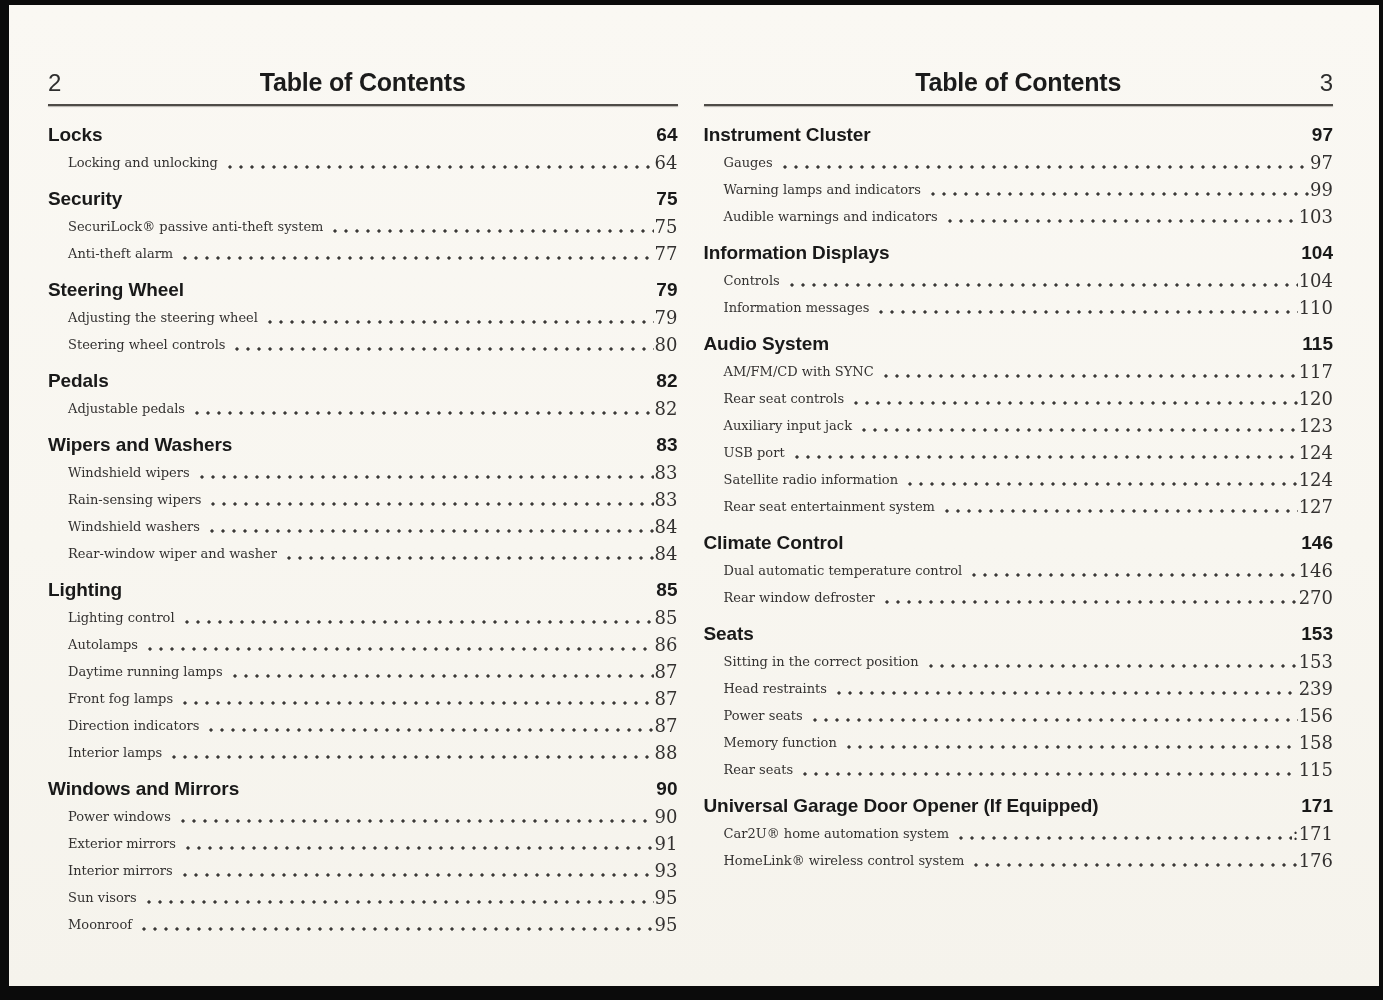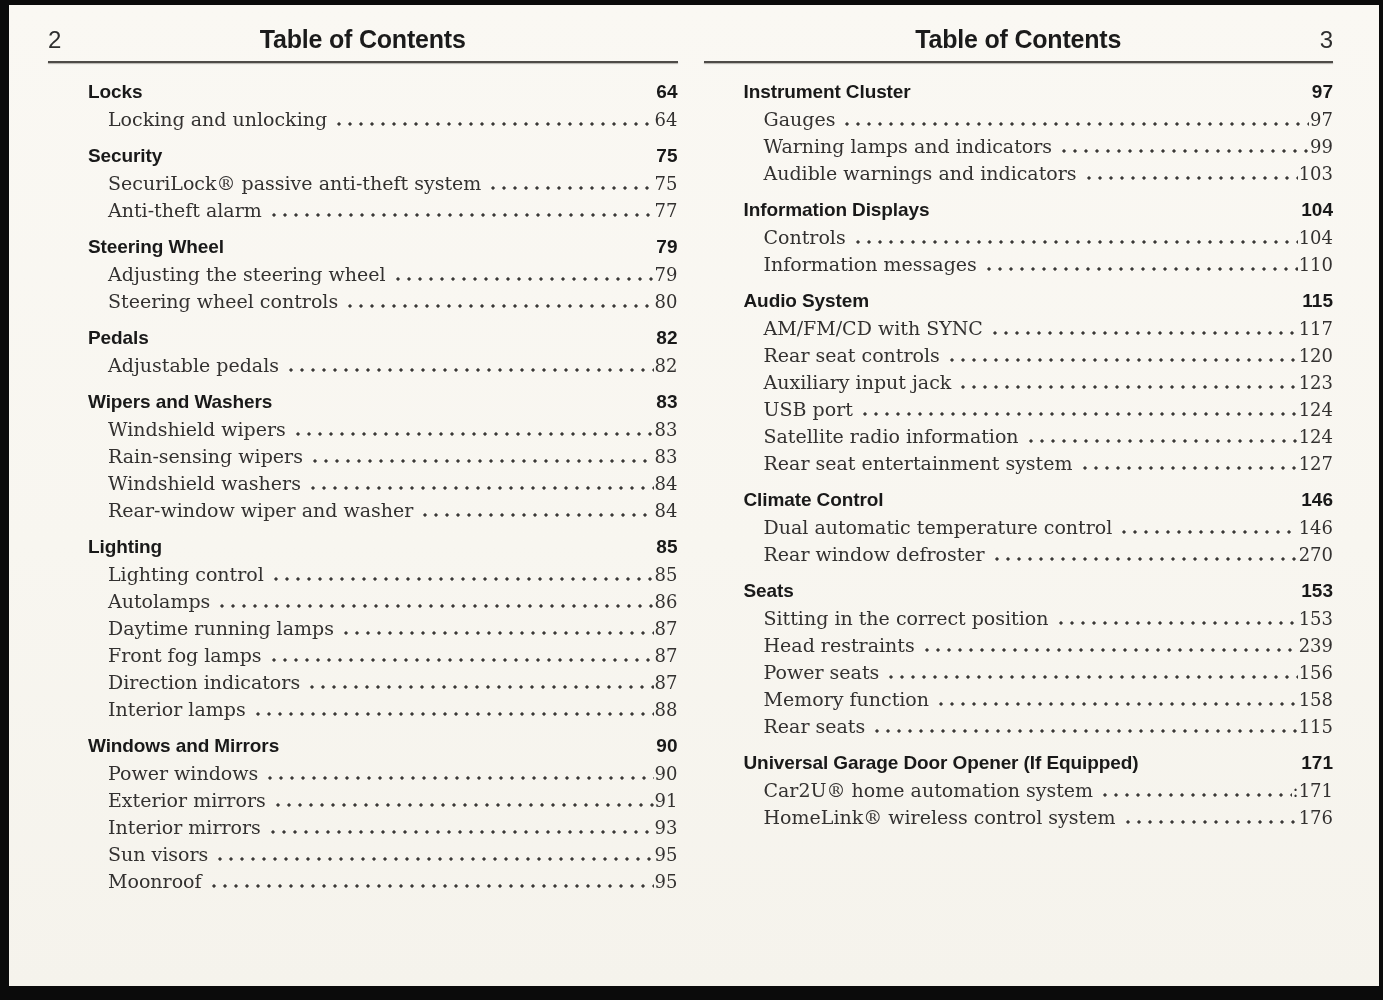--- a/index.html
+++ b/index.html
@@ -43,28 +43,29 @@
   .folio-left  { text-align: left;  grid-column: 1; }
   .folio-right { text-align: right; grid-column: 3; }
   .toc-title {
     grid-column: 2;
     text-align: center;
     font-size: 25px;
     font-weight: 700;
     color: #1b1b1b;
     letter-spacing: -0.2px;
     font-family: "Liberation Sans", sans-serif;
+    margin-top: 43px;
   }
   .rule {
     margin-top: 7px;
     border-bottom: 2px solid #4e4b47;
     box-shadow: 0 1px 1px rgba(60,55,50,0.35);
   }
   .toc { padding-top: 12px; }
-  .toc-section { margin-top: 8px; margin-left: 40px; }
+  .toc-section { margin-top: 8px; }
   .toc-section:first-child { margin-top: 2px; }
   .section-row {
     display: flex;
     justify-content: space-between;
     align-items: baseline;
     line-height: 29px;
   }
   .section-title {
     font-size: 19px;
     font-weight: 700;
@@ -80,21 +81,21 @@
     font-family: "Liberation Sans", sans-serif;
   }
   .entries { padding-left: 20px; }
   .entry-row {
     display: flex;
     height: 27px;
     line-height: 27px;
   }
   .entry-label {
     font-family: "DejaVu Serif", serif;
-    font-size: 19px;
+    font-size: 13px;
     color: #333130;
     white-space: nowrap;
   }
   .dots {
     flex: 1 1 auto;
     min-width: 18px;
     margin: 0 1px 0 7px;
     background-image: radial-gradient(circle at 5px 18px, #3a3836 1.35px, rgba(0,0,0,0) 1.9px);
     background-size: 11px 27px;
     background-repeat: repeat-x;

